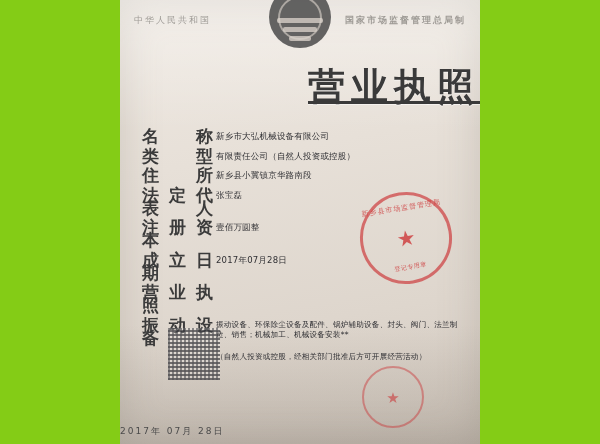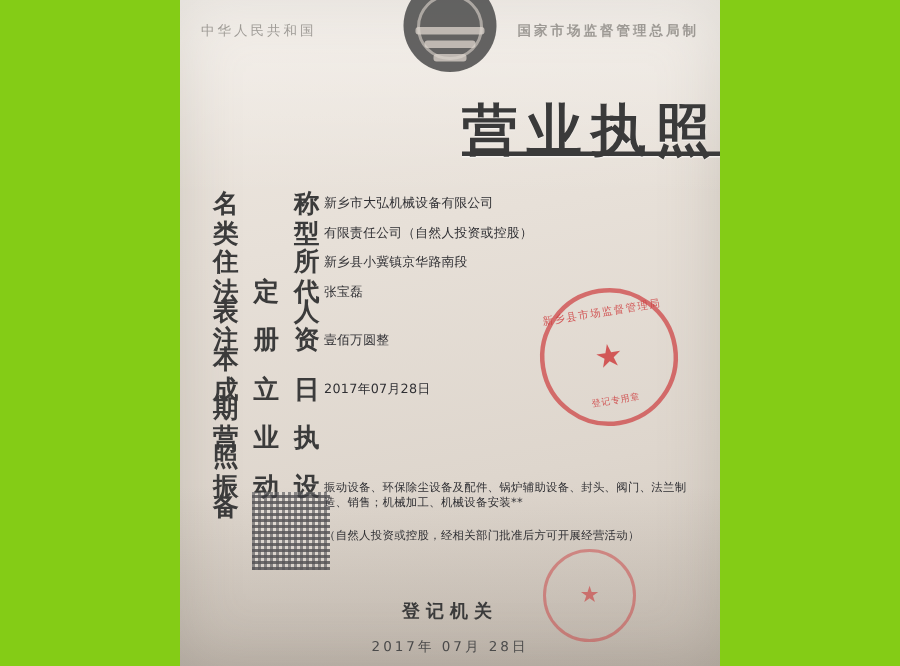--- a/index.html
+++ b/index.html
@@ -227,21 +227,20 @@
     font-size: 12px;
     font-weight: bold;
     letter-spacing: 4px;
     color: #3b3b3b;
     font-family: "DejaVu Sans", sans-serif;
   }
   .footer-date {
     position: absolute;
     bottom: 6px;
     left: 0; right: 0;
-    text-align: center;
     font-size: 9px;
     letter-spacing: 2px;
     color: #4a4a4a;
     font-family: "DejaVu Sans", sans-serif;
   }
   .footer-stamp {
     position: absolute;
     right: 56px;
     bottom: 16px;
     width: 58px;
@@ -333,20 +332,19 @@
     </div>
 
     <div class="stamp">
       <div class="arc-top">新乡县市场监督管理局</div>
       <div class="star">★</div>
       <div class="arc-bottom">登记专用章</div>
     </div>
 
     <div class="qr"></div>
 
-    <div class="footer-authority">登记机关</div>
     <div class="footer-stamp">
       <div class="star">★</div>
     </div>
     <div class="footer-date">2017年  07月  28日</div>
 
   </div>
 </div>
 
 </body></html>

